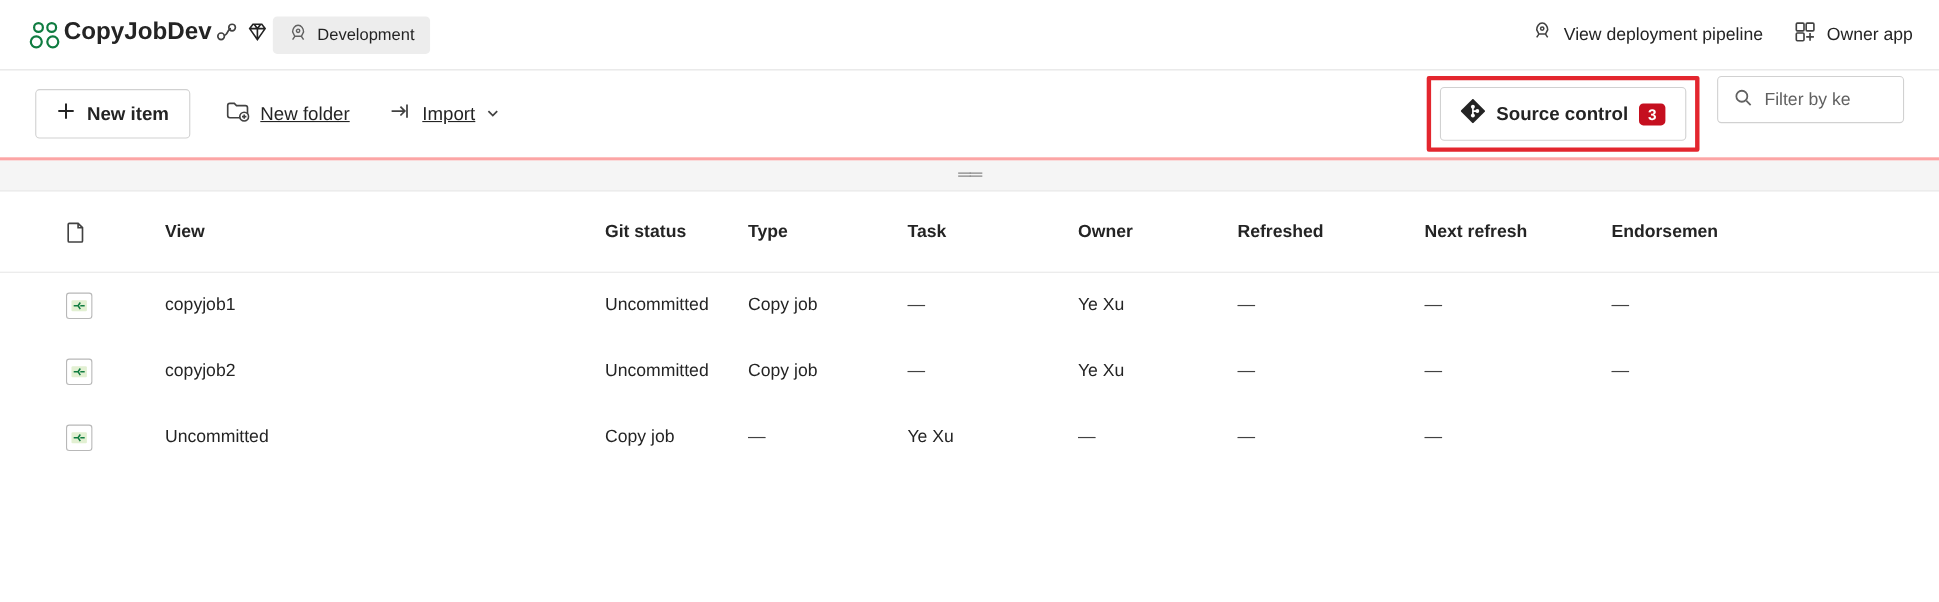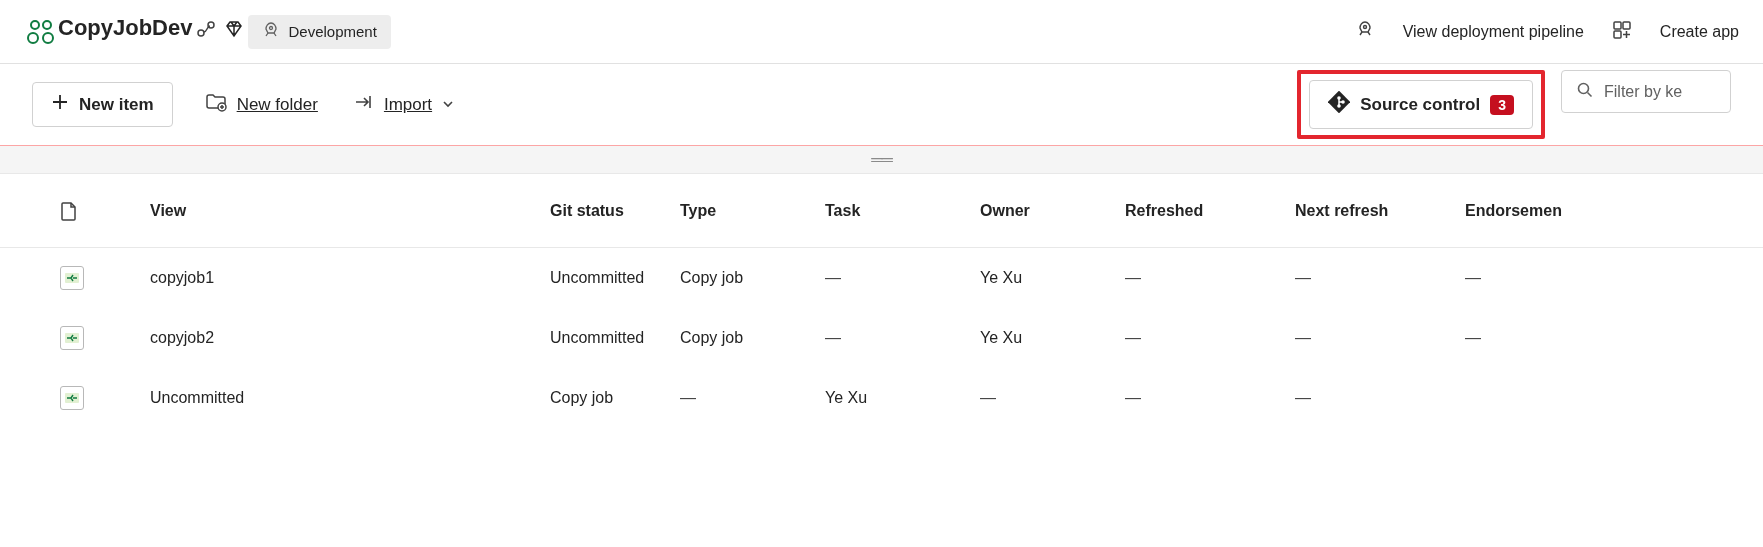--- a/index.html
+++ b/index.html
@@ -48,32 +48,32 @@
     }
     .header-right {
       margin-left: auto;
       display: flex;
       align-items: center;
       gap: 28px;
     }
     .header-action {
       display: flex;
       align-items: center;
-      gap: 28px;
+      gap: 10px;
       cursor: pointer;
       font-size: 16px;
     }
     
     
     .toolbar {
       display: flex;
       align-items: center;
       padding: 16px 32px;
       gap: 28px;
-      border-bottom: 1px solid #fca5a5;
+      border-bottom: 3px solid #fca5a5;
       height: 82px;
     }
     .btn-outline {
       display: flex;
       align-items: center;
       gap: 10px;
       border: 1px solid #d1d1d1;
       border-radius: 4px;
       padding: 10px 18px;
       cursor: pointer;
@@ -223,21 +223,21 @@
     </div>
     <div class="header-action">
       <span>
         <svg width="20" height="20" viewBox="0 0 20 20" fill="none" stroke="#424242" stroke-width="1.5">
           <rect x="2" y="2" width="7" height="7" rx="1"></rect>
             <rect x="11" y="2" width="7" height="7" rx="1"></rect>
           <rect x="2" y="11" width="7" height="7" rx="1"></rect>
             <path d="M14.5 11v7M11 14.5h7"></path>
         </svg>
       </span>
-      <span>Create app</span>
+      <span>Owner app</span>
     </div>
   </div>
 </div>
 
 <div class="toolbar">
   <div class="btn-outline bold">
     <span>
       <svg width="18" height="18" viewBox="0 0 18 18" stroke="#242424" stroke-width="1.8">
           <path d="M9 2v14M2 9h14"></path>
         </svg>

